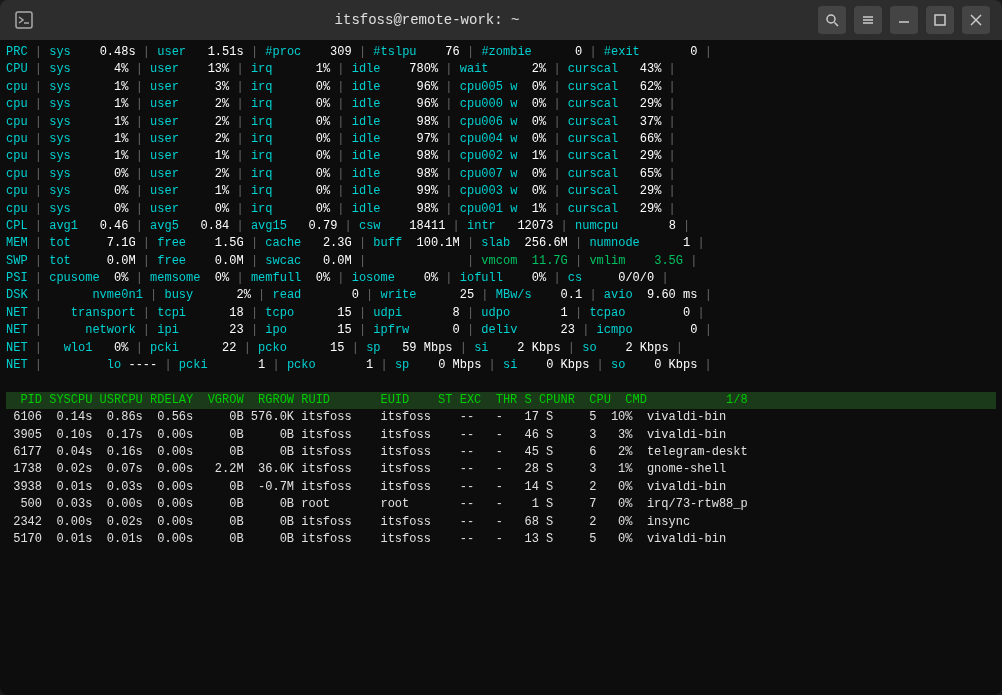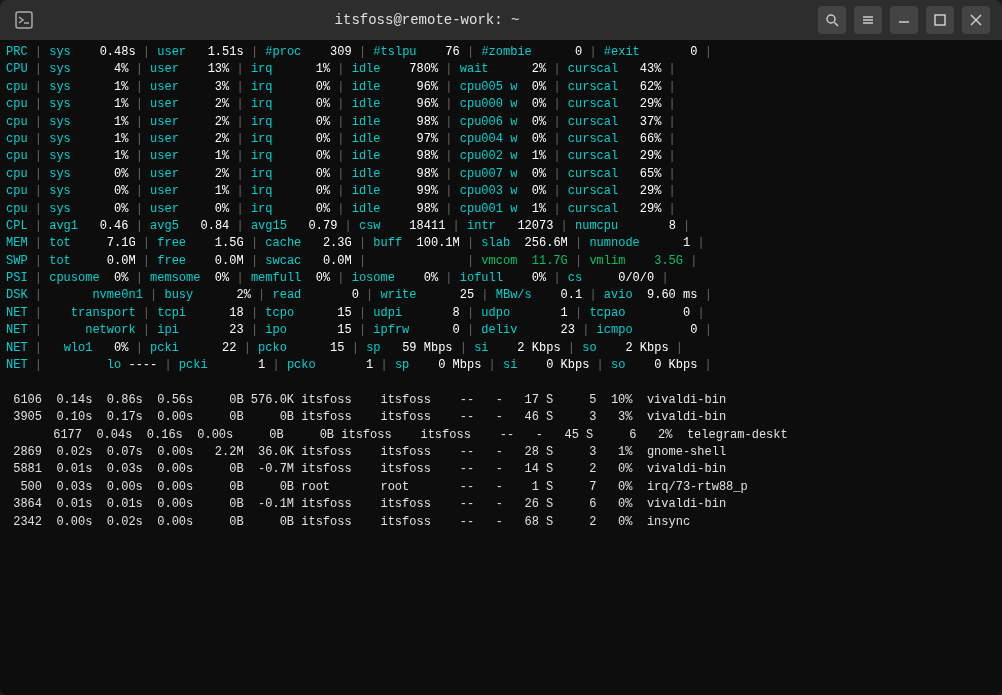--- a/index.html
+++ b/index.html
@@ -181,23 +181,24 @@
     <span class="line"><span style="color:#00d0d0;">NET</span><span style="color:#666;"> |    </span><span style="color:#00d0d0;">transport</span><span style="color:#666;"> | </span><span style="color:#00d0d0;">tcpi </span><span style="color:#fff;">     18 </span><span style="color:#666;">| </span><span style="color:#00d0d0;">tcpo </span><span style="color:#fff;">     15 </span><span style="color:#666;">| </span><span style="color:#00d0d0;">udpi </span><span style="color:#fff;">      8 </span><span style="color:#666;">| </span><span style="color:#00d0d0;">udpo </span><span style="color:#fff;">      1 </span><span style="color:#666;">| </span><span style="color:#00d0d0;">tcpao </span><span style="color:#fff;">       0 </span><span style="color:#666;">|</span></span>
 
     <span class="line"><span style="color:#00d0d0;">NET</span><span style="color:#666;"> |      </span><span style="color:#00d0d0;">network</span><span style="color:#666;"> | </span><span style="color:#00d0d0;">ipi </span><span style="color:#fff;">      23 </span><span style="color:#666;">| </span><span style="color:#00d0d0;">ipo </span><span style="color:#fff;">      15 </span><span style="color:#666;">| </span><span style="color:#00d0d0;">ipfrw </span><span style="color:#fff;">     0 </span><span style="color:#666;">| </span><span style="color:#00d0d0;">deliv </span><span style="color:#fff;">     23 </span><span style="color:#666;">| </span><span style="color:#00d0d0;">icmpo </span><span style="color:#fff;">       0 </span><span style="color:#666;">|</span></span>
 
     <span class="line"><span style="color:#00d0d0;">NET</span><span style="color:#666;"> |   </span><span style="color:#00d0d0;">wlo1 </span><span style="color:#fff;">  0%</span><span style="color:#666;"> | </span><span style="color:#00d0d0;">pcki </span><span style="color:#fff;">     22 </span><span style="color:#666;">| </span><span style="color:#00d0d0;">pcko </span><span style="color:#fff;">     15 </span><span style="color:#666;">| </span><span style="color:#00d0d0;">sp </span><span style="color:#fff;">  59 Mbps </span><span style="color:#666;">| </span><span style="color:#00d0d0;">si </span><span style="color:#fff;">   2 Kbps </span><span style="color:#666;">| </span><span style="color:#00d0d0;">so </span><span style="color:#fff;">   2 Kbps </span><span style="color:#666;">|</span></span>
 
     <span class="line"><span style="color:#00d0d0;">NET</span><span style="color:#666;"> |         </span><span style="color:#00d0d0;">lo</span><span style="color:#fff;"> ----</span><span style="color:#666;"> | </span><span style="color:#00d0d0;">pcki </span><span style="color:#fff;">      1 </span><span style="color:#666;">| </span><span style="color:#00d0d0;">pcko </span><span style="color:#fff;">      1 </span><span style="color:#666;">| </span><span style="color:#00d0d0;">sp </span><span style="color:#fff;">   0 Mbps </span><span style="color:#666;">| </span><span style="color:#00d0d0;">si </span><span style="color:#fff;">   0 Kbps </span><span style="color:#666;">| </span><span style="color:#00d0d0;">so </span><span style="color:#fff;">   0 Kbps </span><span style="color:#666;">|</span></span>
 
     <span class="line">&nbsp;</span>
 
+    <span class="line process-header" style="background:#1a3a1a; color:#00cc00;">  PID SYSCPU USRCPU RDELAY  VGROW  RGROW RUID       EUID    ST EXC  THR S CPUNR  CPU  CMD           1/8</span>
 
     <span class="line" style="color:#e0e0e0;"> 6106  0.14s  0.86s  0.56s     0B 576.0K itsfoss    itsfoss    --   -   17 S     5  10%  vivaldi-bin</span>
     <span class="line" style="color:#e0e0e0;"> 3905  0.10s  0.17s  0.00s     0B     0B itsfoss    itsfoss    --   -   46 S     3   3%  vivaldi-bin</span>
-    <span class="line" style="color:#e0e0e0;margin-left:40px;"> 6177  0.04s  0.16s  0.00s     0B     0B itsfoss    itsfoss    --   -   45 S     6   2%  telegram-deskt</span>
-    <span class="line" style="color:#e0e0e0;"> 2869  0.02s  0.07s  0.00s   2.2M  36.0K itsfoss    itsfoss    --   -   28 S     3   1%  gnome-shell</span>
-    <span class="line" style="color:#e0e0e0;"> 5881  0.01s  0.03s  0.00s     0B  -0.7M itsfoss    itsfoss    --   -   14 S     2   0%  vivaldi-bin</span>
+    <span class="line" style="color:#e0e0e0;"> 6177  0.04s  0.16s  0.00s     0B     0B itsfoss    itsfoss    --   -   45 S     6   2%  telegram-deskt</span>
+    <span class="line" style="color:#e0e0e0;"> 1738  0.02s  0.07s  0.00s   2.2M  36.0K itsfoss    itsfoss    --   -   28 S     3   1%  gnome-shell</span>
+    <span class="line" style="color:#e0e0e0;"> 3938  0.01s  0.03s  0.00s     0B  -0.7M itsfoss    itsfoss    --   -   14 S     2   0%  vivaldi-bin</span>
     <span class="line" style="color:#e0e0e0;">  500  0.03s  0.00s  0.00s     0B     0B root       root       --   -    1 S     7   0%  irq/73-rtw88_p</span>
-    <span class="line" style="color:#e0e0e0;"> 3864  0.01s  0.01s  0.00s     0B  -0.1M itsfoss    itsfoss    --   -   26 S     6   0%  vivaldi-bin</span>
     <span class="line" style="color:#e0e0e0;"> 2342  0.00s  0.02s  0.00s     0B     0B itsfoss    itsfoss    --   -   68 S     2   0%  insync</span>
+    <span class="line" style="color:#e0e0e0;"> 5170  0.01s  0.01s  0.00s     0B     0B itsfoss    itsfoss    --   -   13 S     5   0%  vivaldi-bin</span>
   </div>
 </div>
 
 </body></html>

